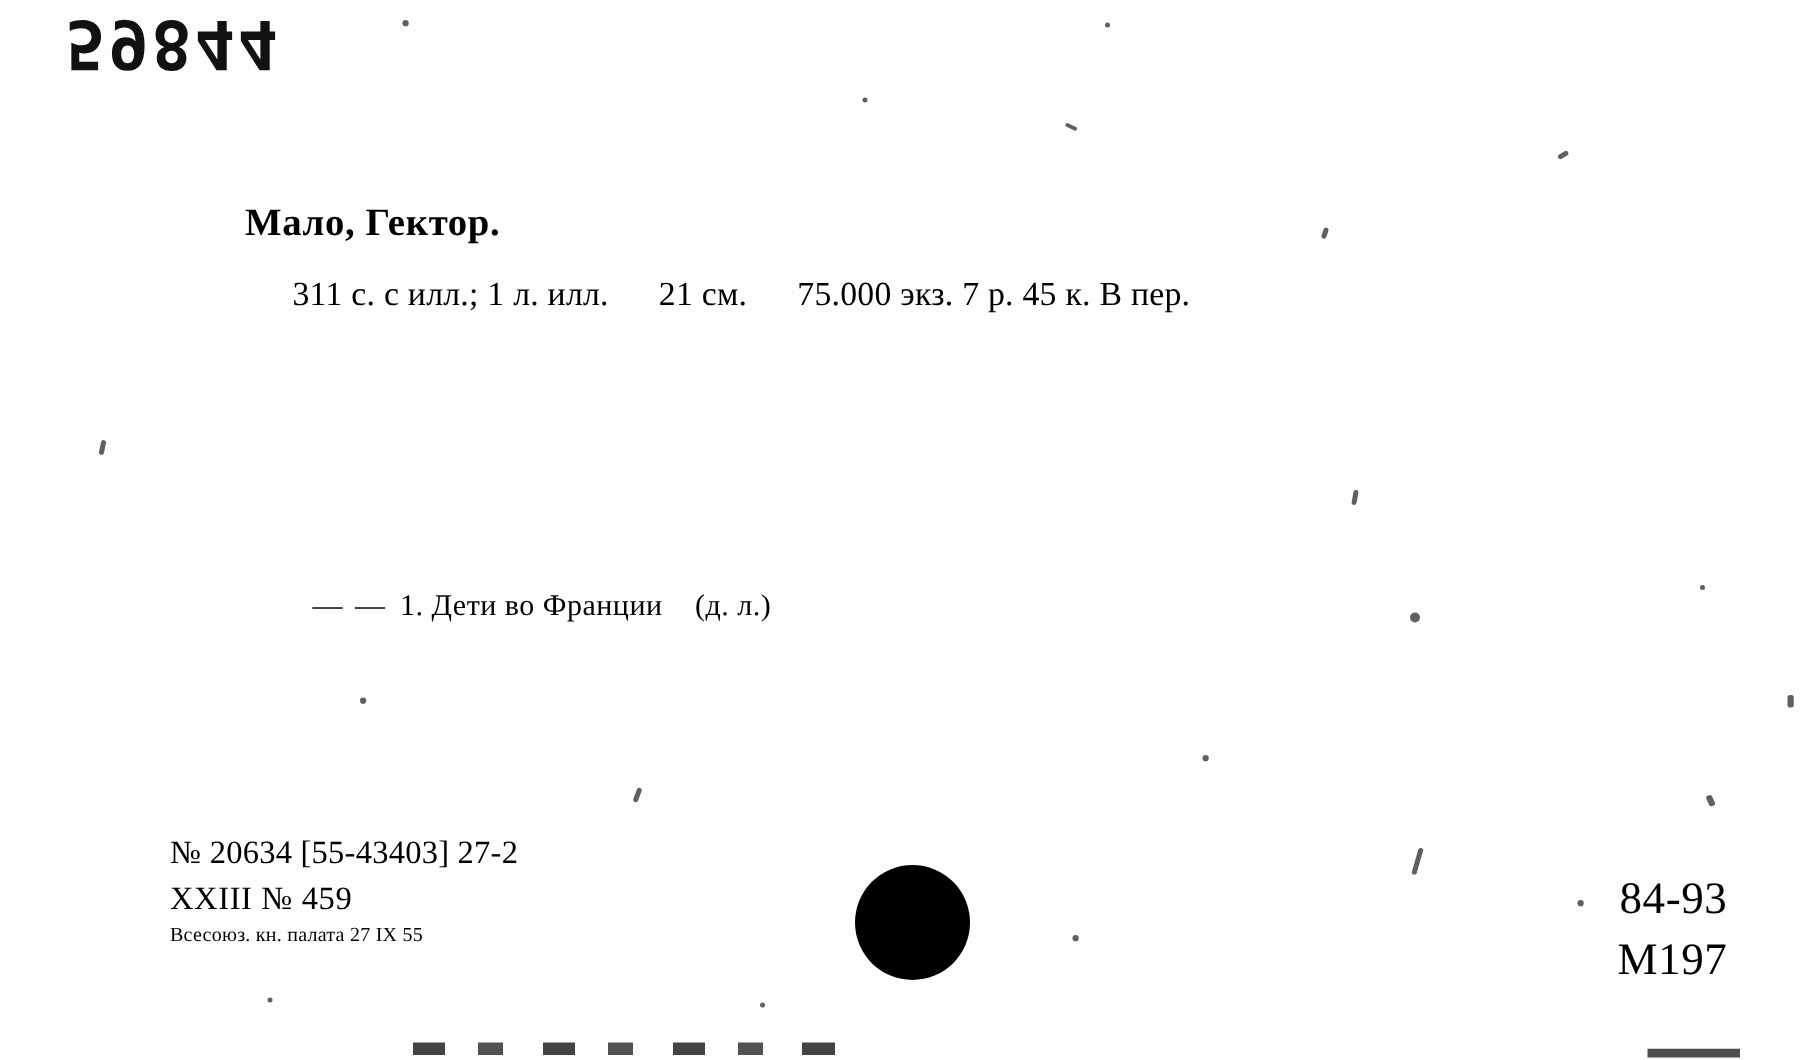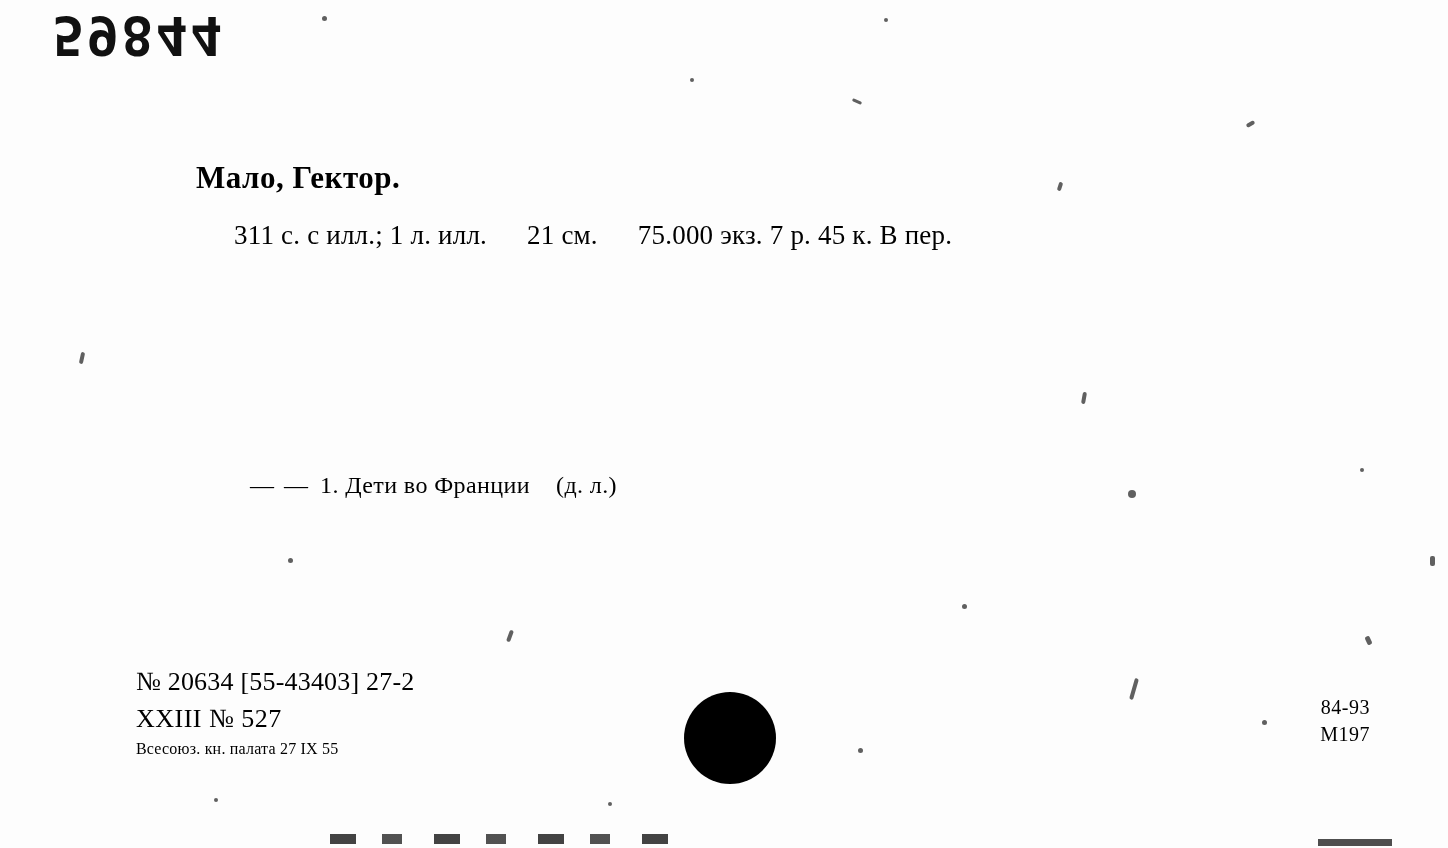--- a/index.html
+++ b/index.html
@@ -96,24 +96,24 @@
     line-height: 1.42;
     letter-spacing: .2px;
     margin-left: 48px;
   }
   #footer-left .line2 { letter-spacing: .5px; }
   #footer-left .line3 { font-size: 16px; }
 
   
   #footer-right {
     position: absolute;
-    right: 78px;
+    right: 66px;
     top: 694px;
     text-align: right;
-    font-size: 20px;
+    font-size: 36px;
     line-height: 1.35;
     letter-spacing: .5px;
   }
 
   
   #punch-hole {
     position: absolute;
     left: 684px;
     top: 692px;
     width: 92px;
@@ -163,21 +163,21 @@
       <span>311 с. с илл.; 1 л. илл.</span><span class="gap"></span><span>21 см.</span><span class="gap"></span><span>75.000 экз. 7 р. 45 к. В пер.</span>
     </div>
   </div>
 
   <div id="tracing">
     <span class="dashes">— —</span><span>1. Дети во Франции</span><span class="sub-gap"></span><span>(д. л.)</span>
   </div>
 
   <div id="footer-left">
     <div class="line1">№ 20634 [55-43403] 27-2</div>
-    <div class="line2">XXIII № 527</div>
+    <div class="line2">XXIII № 459</div>
     <div class="line3">Всесоюз. кн. палата 27 IX 55</div>
   </div>
 
   <div id="footer-right">
     <div>84-93</div>
     <div>М197</div>
   </div>
 
   <div id="punch-hole"></div>
 

